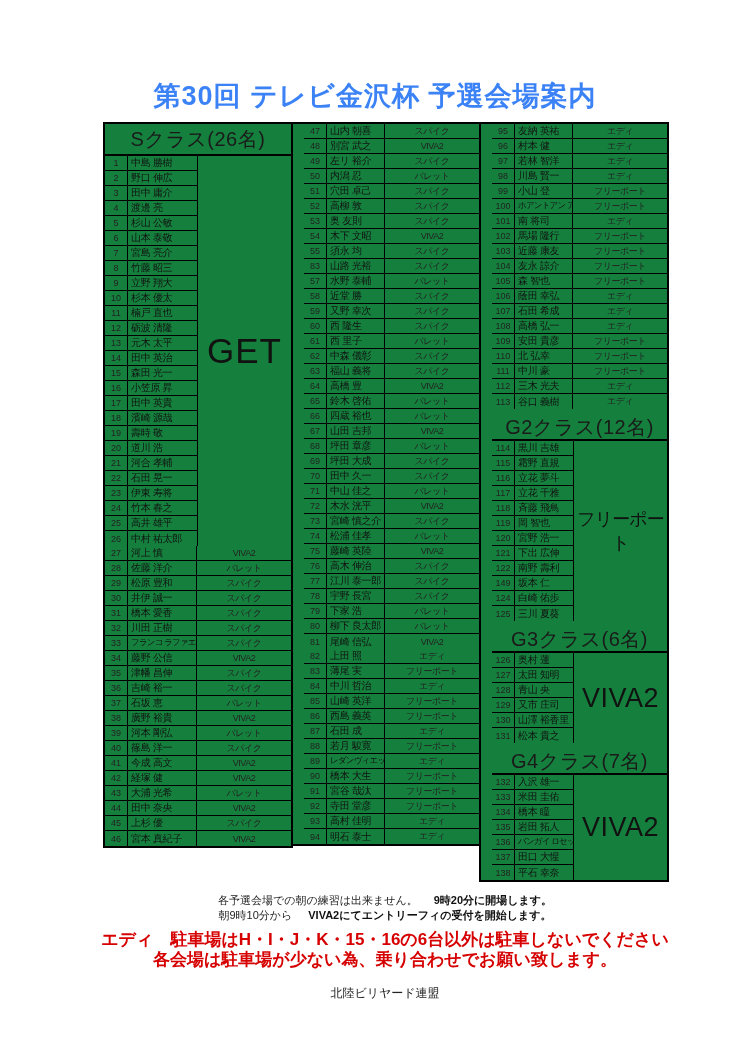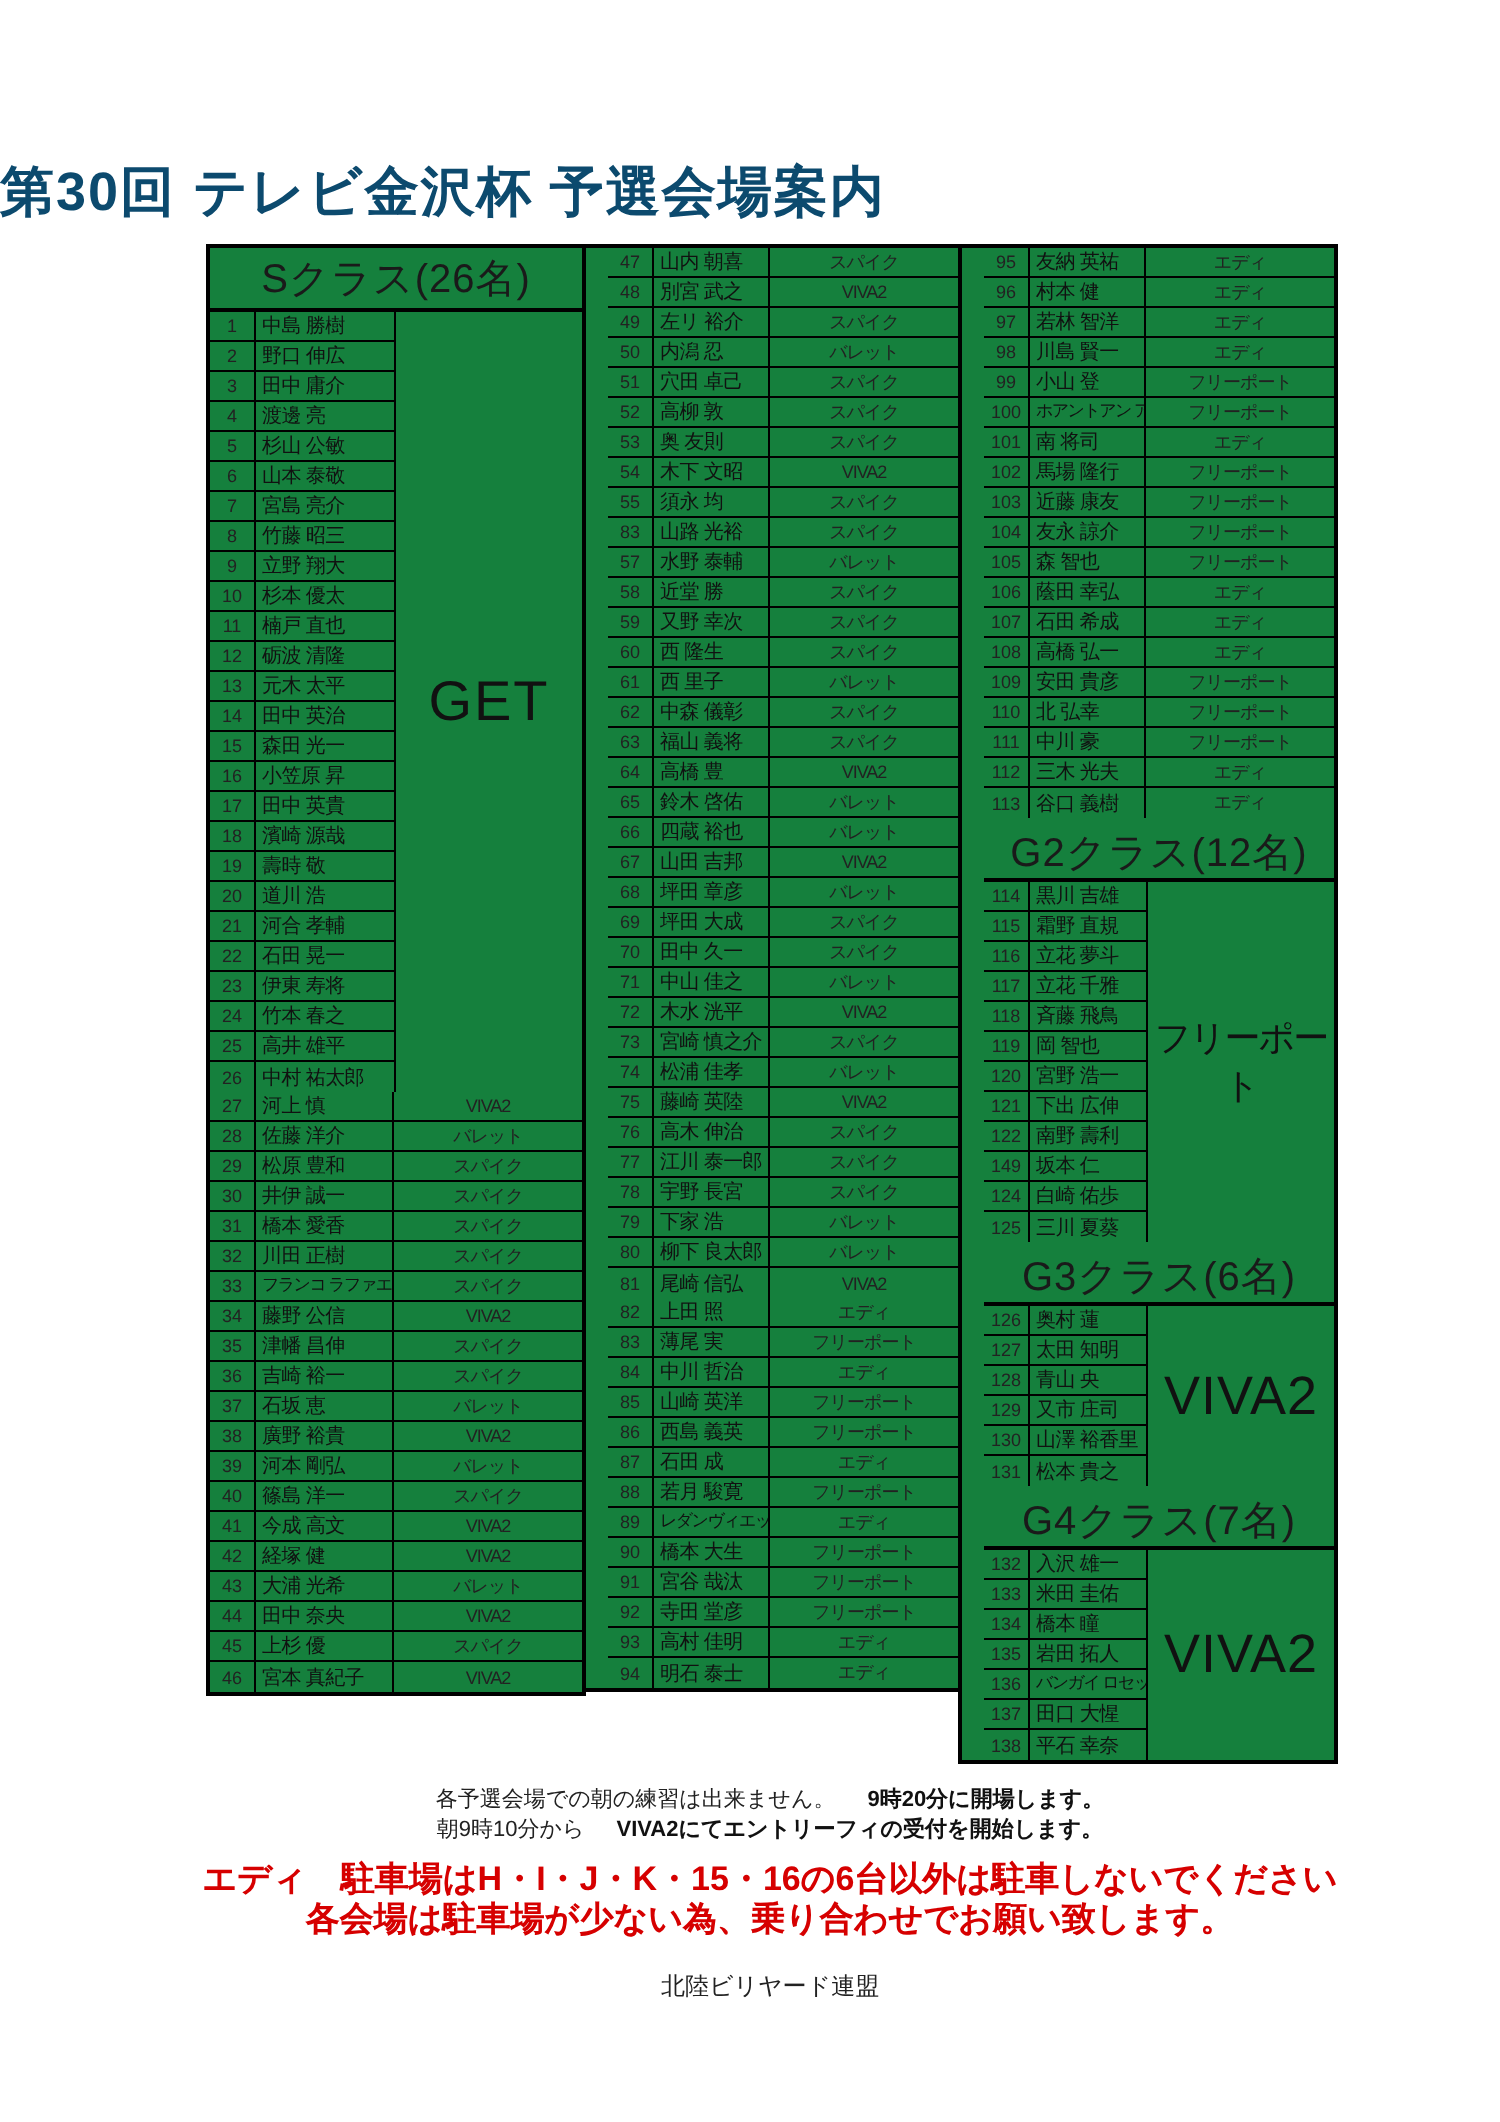--- a/index.html
+++ b/index.html
@@ -4,36 +4,36 @@
 <style>
   * { box-sizing: border-box; margin: 0; padding: 0; }
   html,body { background:#fff; }
   body {
     width: 750px; height: 1061px; position: relative;
     font-family: "Liberation Sans", sans-serif;
     color:#111;
   }
   .title {
     position: absolute; top: 78px; left: 0; width: 750px;
-    font-size: 27px; font-weight: bold; letter-spacing: 1px;
-    color:#0c4a6e;
+    text-align: center; font-size: 27px; font-weight: bold; letter-spacing: 1px;
+    color:#3b82f6;
   }
   .table-wrap {
     position: absolute; left: 103px; top: 122px;
     display: flex; align-items: flex-start;
   }
   .col { width: 190px; border: 2px solid #000; background: #15803d; }
   .col + .col { margin-left: -2px; padding-left: 11px; }
 
   .class-header {
     height: 32px; display: flex; align-items: center; justify-content: center;
     font-size: 20px; letter-spacing: 0.5px; color:#1a1a1a;
     border-bottom: 2px solid #000;
   }
-  .rows-block + .class-header { border-top: 4px solid #15803d; }
+  .rows-block + .class-header { border-top: 7px solid #15803d; }
 
   .rows-block.merged { display: flex; }
   .nn-col { flex: 1; min-width: 0; }
 
   .row { display: grid; grid-template-columns: 23px 1fr 94px; height: 15px; }
   .merged .row { grid-template-columns: 23px 1fr; }
   .cell {
     border-right: 1px solid #000; border-bottom: 1px solid #000;
     display: flex; align-items: center; overflow: hidden; white-space: nowrap;
   }
@@ -43,21 +43,21 @@
   .cell.num { justify-content: center; font-size: 9px; color:#222; }
   .cell.name { padding-left: 3px; font-size: 10px; letter-spacing: -0.3px; color:#111; }
   .cell.name.compact { font-size: 8.5px; letter-spacing: -0.8px; }
   .cell.venue { justify-content: center; font-size: 9px; letter-spacing: -0.5px; color:#222; }
 
   .mv-cell {
     width: 94px; border-left: 1px solid #000;
     display: flex; align-items: center; justify-content: center;
     text-align: center; color:#111;
   }
-  .mv-cell.v-xl { font-size: 28px; letter-spacing: 1px; }
+  .mv-cell.v-xl { font-size: 35px; letter-spacing: 1px; }
   .mv-cell.v-lg { font-size: 27px; letter-spacing: 0.5px; }
   .mv-cell.v-md { font-size: 18px; letter-spacing: -1px; }
 
   .footer { position: absolute; top: 893px; left: 10px; width: 750px; text-align: center; }
   .note { font-size: 11px; color:#222; line-height: 15px; }
   .note b { font-weight: bold; color:#111;margin-left:16px; }
   .warning { font-size: 17px; font-weight: bold; color: #d60000; line-height: 20px; }
   .warning.first { margin-top: 7px; }
   .org { margin-top: 15px; font-size: 12px; color:#222; }
 </style>

